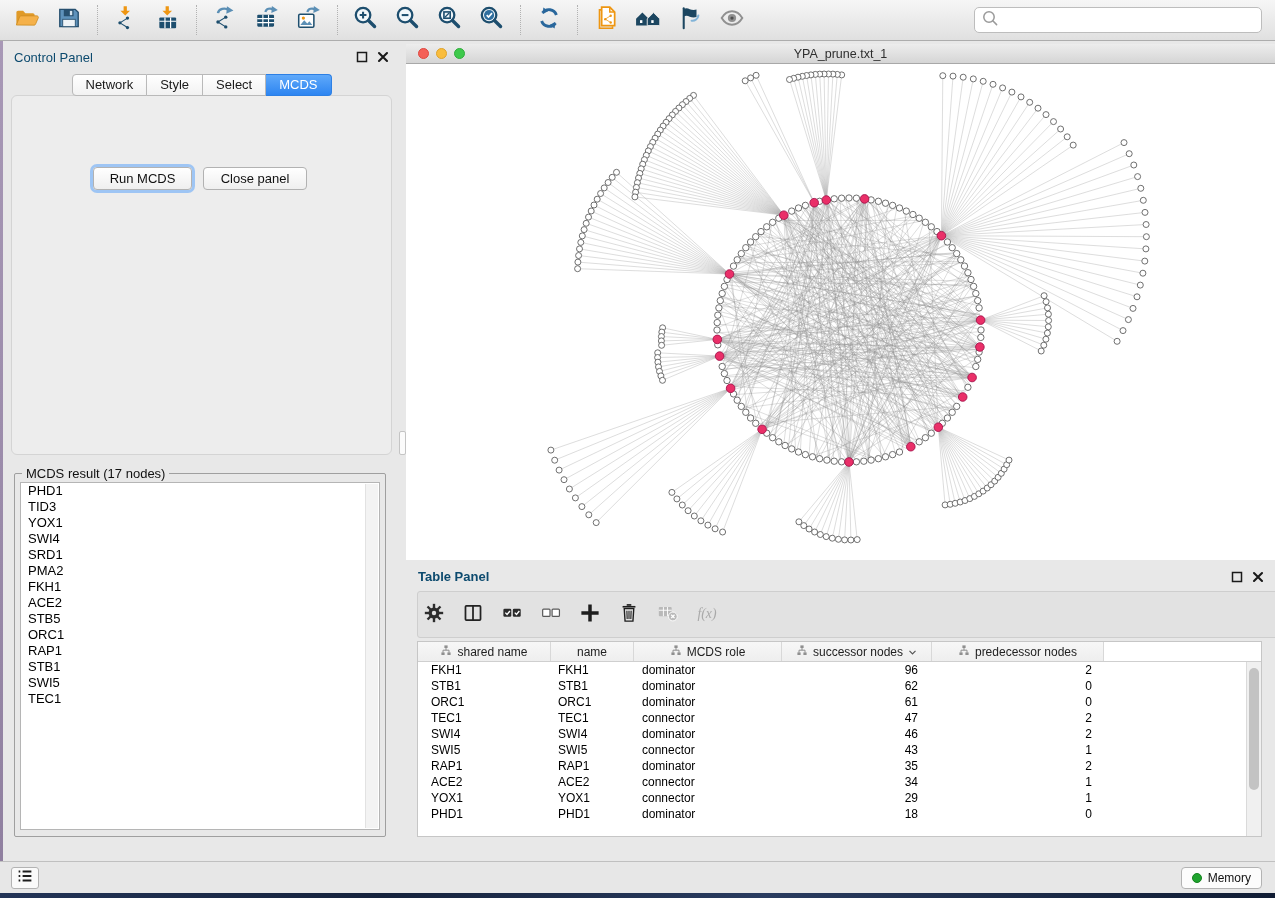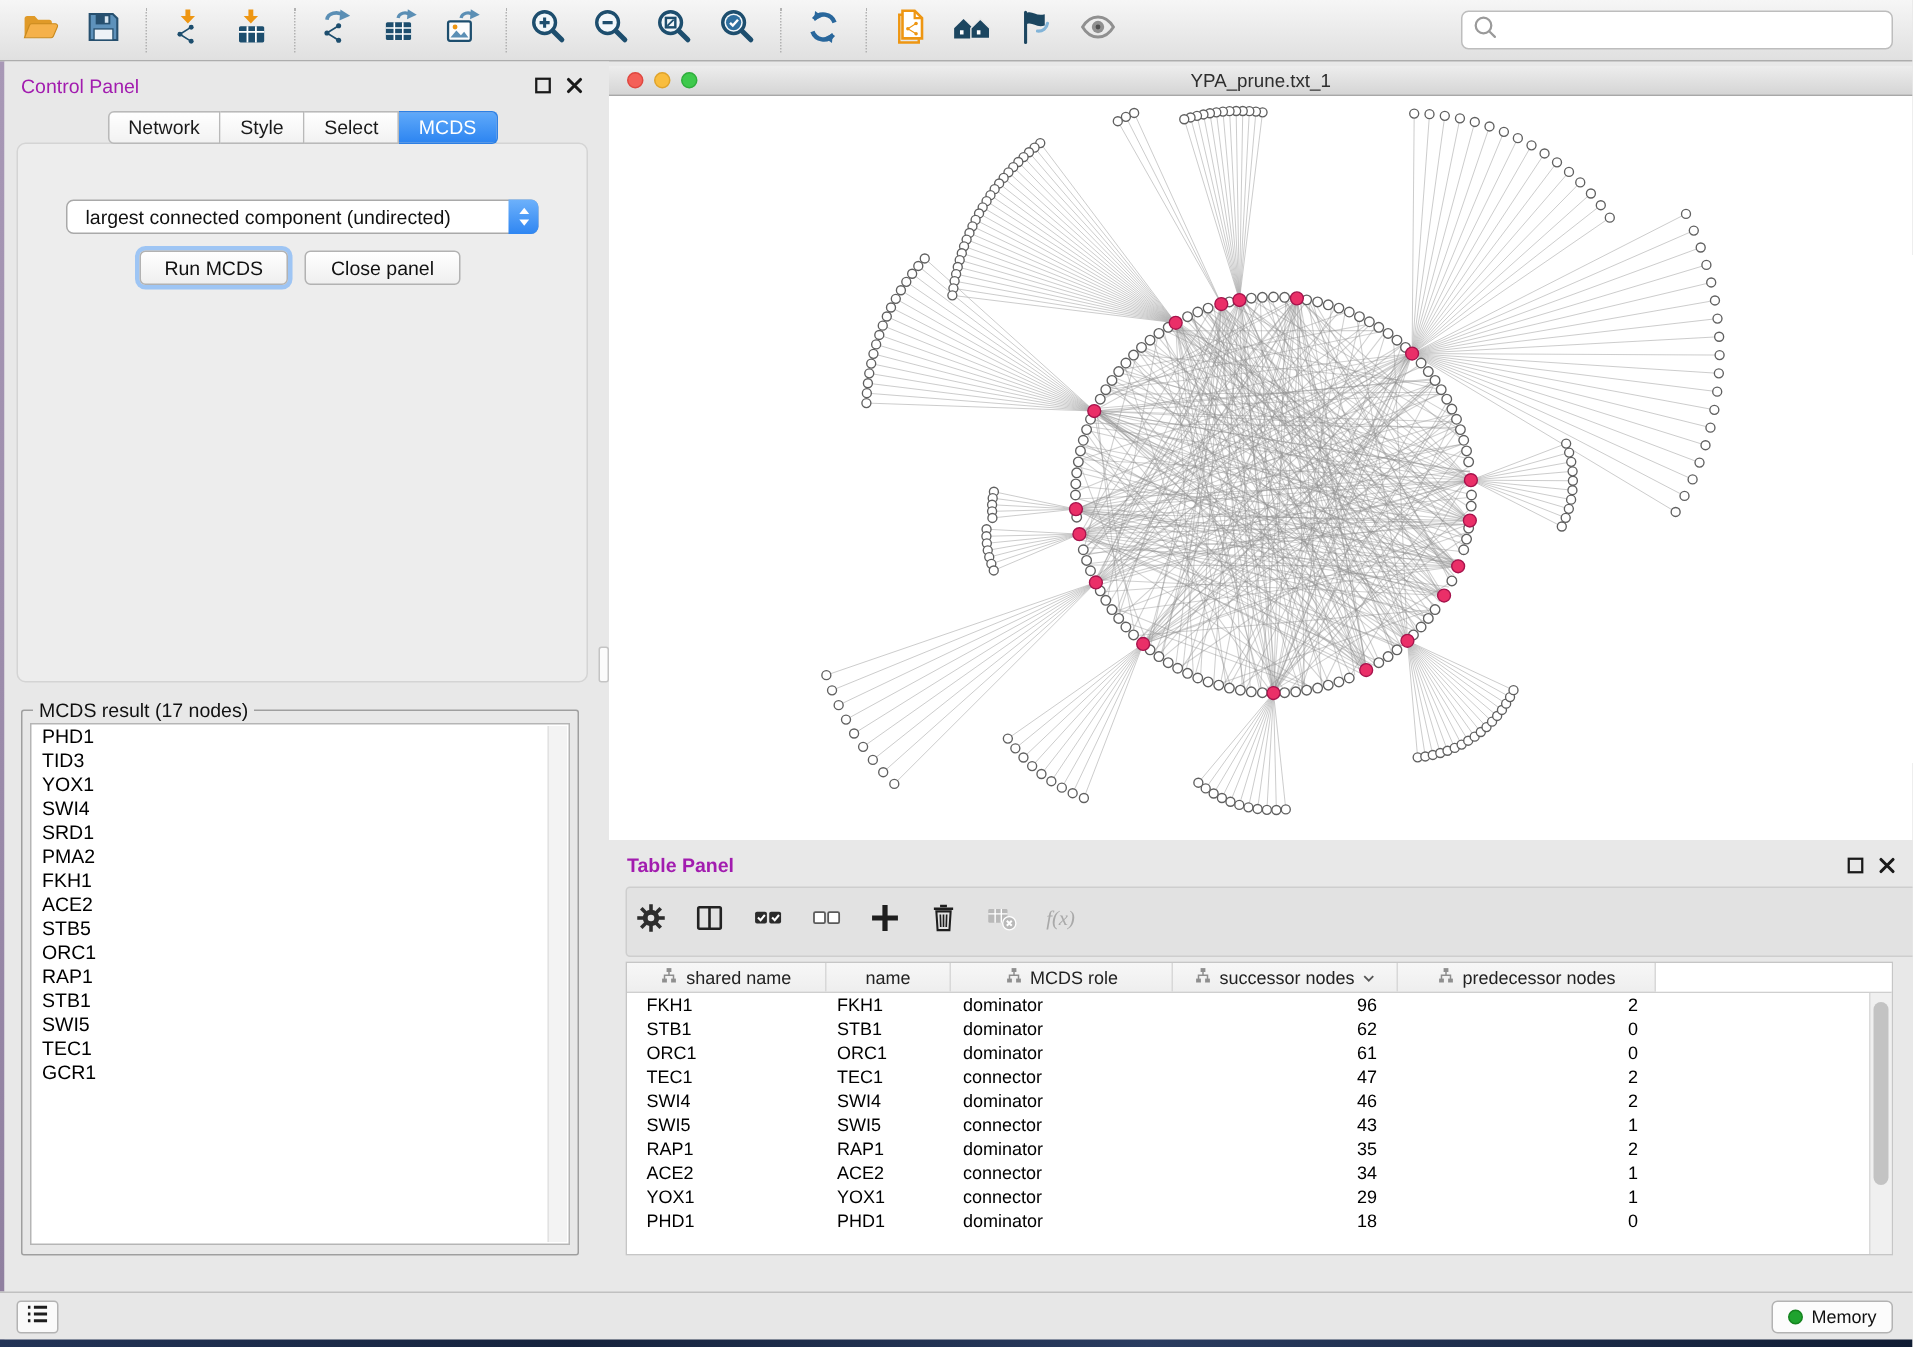--- a/index.html
+++ b/index.html
@@ -18,21 +18,21 @@
   .search-input { border:none; outline:none; flex:1; height:20px; font-size:13px; background:transparent;
     font-family:"Liberation Sans","DejaVu Sans",sans-serif; }
 
   
   .left-strip { position:absolute; left:0; top:41px; width:3px; height:852px;
     background:linear-gradient(#a898b6,#8f7f9f); }
   .wallpaper-bottom { position:absolute; left:0; top:893px; width:1275px; height:5px;
     background:linear-gradient(90deg,#233457,#16233d 30%,#2a3c60 60%,#101c33); }
 
   
-  .panel-title { font-size:13px; color:#a21caf; }
+  .panel-title { font-size:13px; color:#0c4a6e; }
   .win-btns { position:absolute; display:flex; gap:7px; align-items:center; }
   .win-btn { width:14px; height:14px; display:flex; align-items:center; justify-content:center; cursor:default; }
 
   
   .control-panel { position:absolute; left:3px; top:41px; width:397px; height:820px; background:#e8e8e8; }
   .cp-title { position:absolute; left:11px; top:9px; }
   .cp-winbtns { right:10px; top:9px; }
   .cp-tabs { position:absolute; left:50%; transform:translateX(-50%); top:33px; display:flex; z-index:3; }
   .tab { height:22px; line-height:20px; padding:0 13px; font-size:13px; color:#1a1a1a;
     background:linear-gradient(#fff,#f2f2f2); border:1px solid #b9b9b9; border-left:none; white-space:nowrap; }
@@ -286,50 +286,40 @@
           </svg>
         </span>
     </div>
     <div class="cp-tabs" id="cp-tabs">
         <div class="tab">Network</div>
         <div class="tab">Style</div>
         <div class="tab">Select</div>
         <div class="tab active">MCDS</div>
       </div>
     <div class="cp-group"></div>
-    <div class="combo">
-      <span class="combo-text">largest connected component (undirected)</span>
-      <span class="combo-stepper">
-        <svg width="11" height="15" viewBox="0 0 11 15">
-            <path d="M5.5 1.5L8.8 5.6H2.2z" fill="#fff"></path>
-            <path d="M5.5 13.5L2.2 9.4h6.6z" fill="#fff"></path>
-          </svg>
-      </span>
-    </div>
     <button class="btn btn-run">Run MCDS</button>
     <button class="btn btn-close">Close panel</button>
     <fieldset class="mcds-fieldset">
       <legend>MCDS result (17 nodes)</legend>
       <div class="mcds-list" id="mcds-list">
         <div class="mcds-scroll"></div>
       <div class="mcds-item">PHD1</div>
           <div class="mcds-item">TID3</div>
           <div class="mcds-item">YOX1</div>
           <div class="mcds-item">SWI4</div>
           <div class="mcds-item">SRD1</div>
           <div class="mcds-item">PMA2</div>
           <div class="mcds-item">FKH1</div>
           <div class="mcds-item">ACE2</div>
           <div class="mcds-item">STB5</div>
           <div class="mcds-item">ORC1</div>
           <div class="mcds-item">RAP1</div>
           <div class="mcds-item">STB1</div>
           <div class="mcds-item">SWI5</div>
           <div class="mcds-item">TEC1</div>
-          <div class="mcds-item">GCR1</div>
         </div>
     </fieldset>
   </div>
 
   <div class="splitter">
     <div class="splitter-handle"></div>
   </div>
 
   <div class="net-window">
     <div class="net-titlebar">

